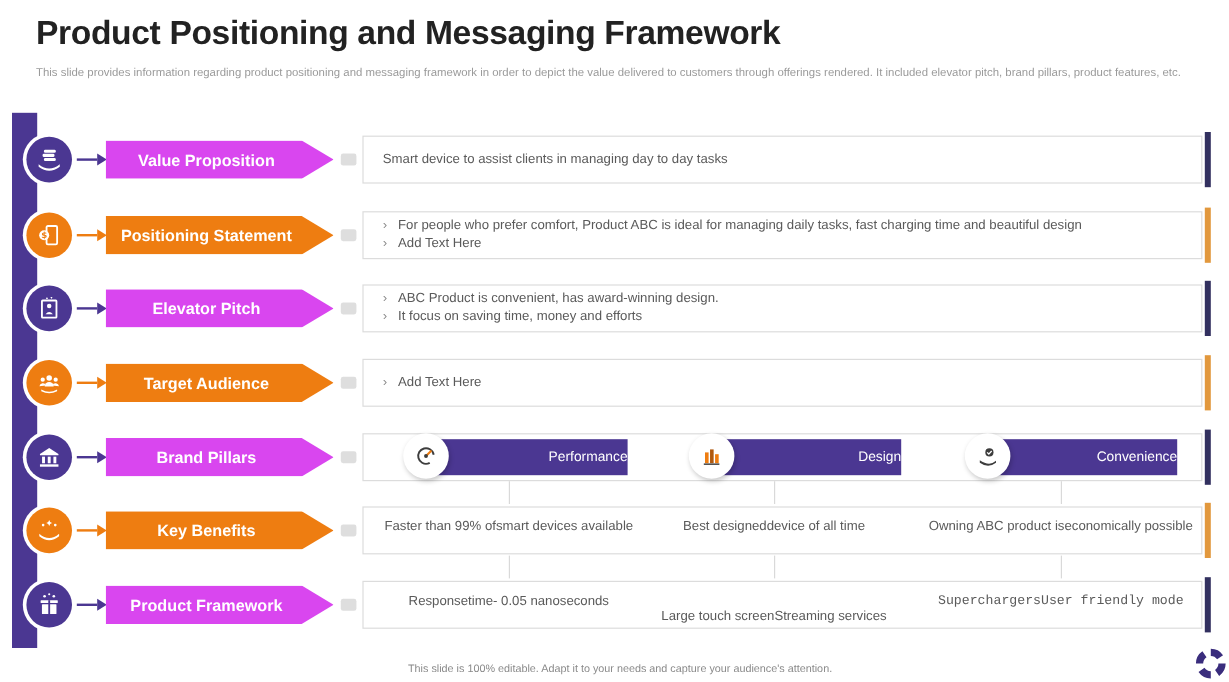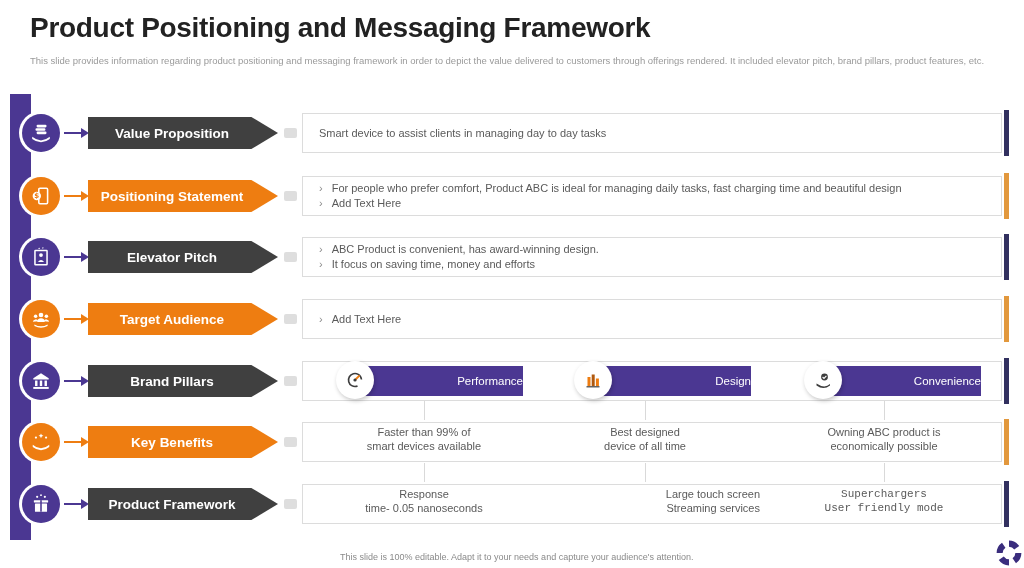--- a/index.html
+++ b/index.html
@@ -22,37 +22,37 @@
   .conn{position:absolute;left:64px;top:22px;width:17px;height:2px;}
   .conn.purple{background:#4b3792;}
   .conn.orange{background:#ee7d11;}
   .conn::after{content:"";position:absolute;right:-8px;top:-4px;border-left:8px solid;border-top:5px solid transparent;border-bottom:5px solid transparent;}
   .conn.purple::after{border-left-color:#4b3792;}
   .conn.orange::after{border-left-color:#ee7d11;}
   .label-arrow{position:absolute;left:88px;top:7px;width:190px;height:32px;
     clip-path:polygon(0 0,86% 0,100% 50%,86% 100%,0 100%);
     display:flex;align-items:center;justify-content:center;padding-right:22px;box-sizing:border-box;
     color:#ffffff;font-size:13.5px;font-weight:700;}
-  .label-arrow.purple{background:#404040;justify-content:center;}
+  .label-arrow.purple{background:#d946ef;justify-content:center;}
   .label-arrow.orange{background:#ee7d11;}
   .marker{position:absolute;left:284px;top:18px;width:13px;height:10px;border-radius:2px;background:#d6d6d6;opacity:.8;}
   .box{position:absolute;left:302px;top:3px;width:700px;height:40px;background:#ffffff;border:1px solid #dcdcdc;box-sizing:border-box;
     display:flex;flex-direction:column;justify-content:center;padding-left:16px;}
   .accent{position:absolute;left:1004px;top:0;width:5px;height:46px;}
   .accent.navy{background:#32305f;}
   .accent.orangebar{background:#e2983d;}
   .line{font-size:11px;color:#5a5a5a;line-height:15px;display:flex;align-items:baseline;}
   .bullet{color:#8a8a8a;font-size:11px;margin-right:9px;}
   
   .pill{position:absolute;top:8px;height:30px;background:#4b3792;display:flex;align-items:center;justify-content:flex-end;
     color:#ffffff;font-size:11.5px;}
   .pill-circle{position:absolute;top:3px;width:38px;height:38px;border-radius:50%;background:#ffffff;
     box-shadow:1px 2px 4px rgba(0,0,0,.22);display:flex;align-items:center;justify-content:center;z-index:2;}
   
-  .col{position:absolute;top:0;width:230px;height:40px;display:flex;flex-direction:column;align-items:center;justify-content:center;
+  .col{position:absolute;top:0;width:230px;height:40px;display:flex;flex-direction:row;align-items:center;justify-content:center;
     font-size:11px;color:#5a5a5a;line-height:14px;text-align:center;}
   
   .stub{position:absolute;width:1px;background:#d9d9d9;}
   
   #footer-note{position:absolute;left:340px;top:552px;font-size:9px;color:#8a8a8a;}
   #logo{position:absolute;right:1px;bottom:1px;width:28px;height:28px;}
   svg{display:block;}
 </style>
 </head>
 <body>

